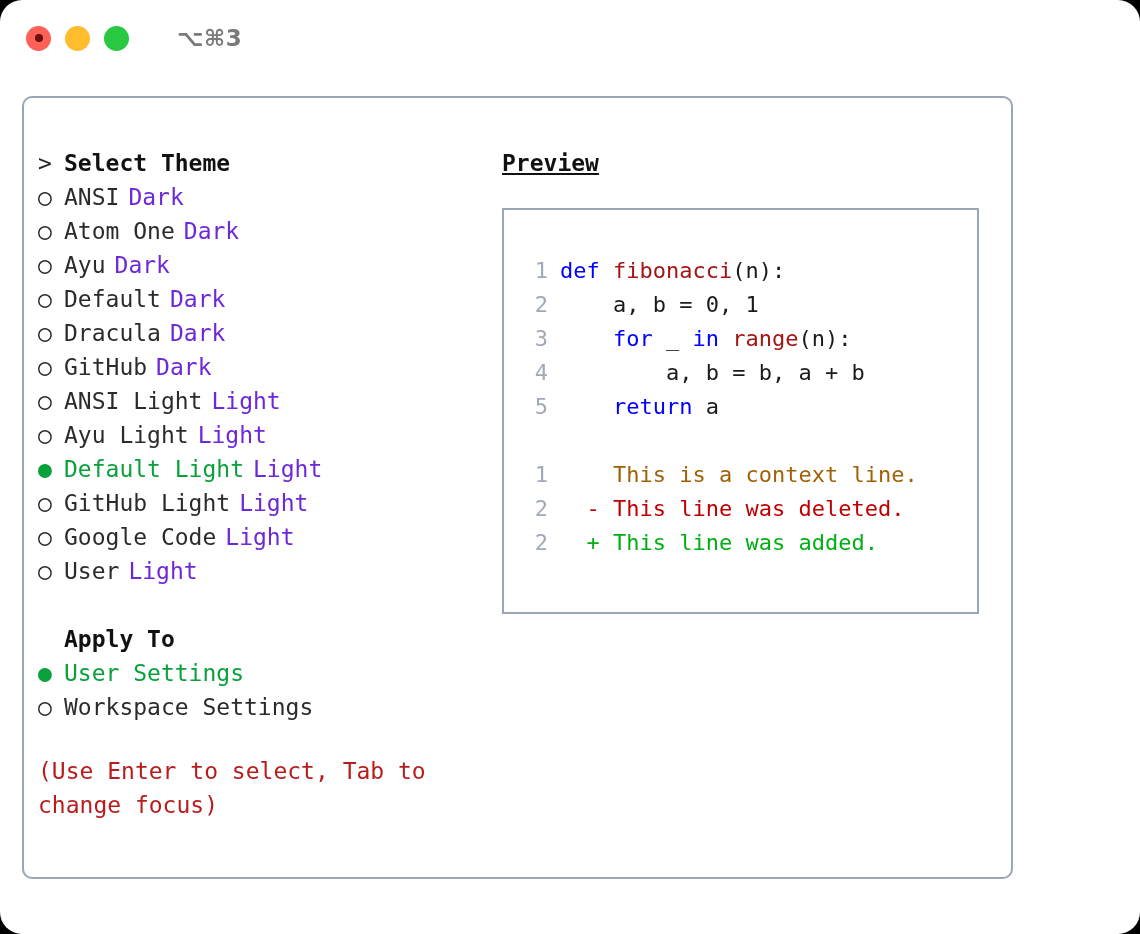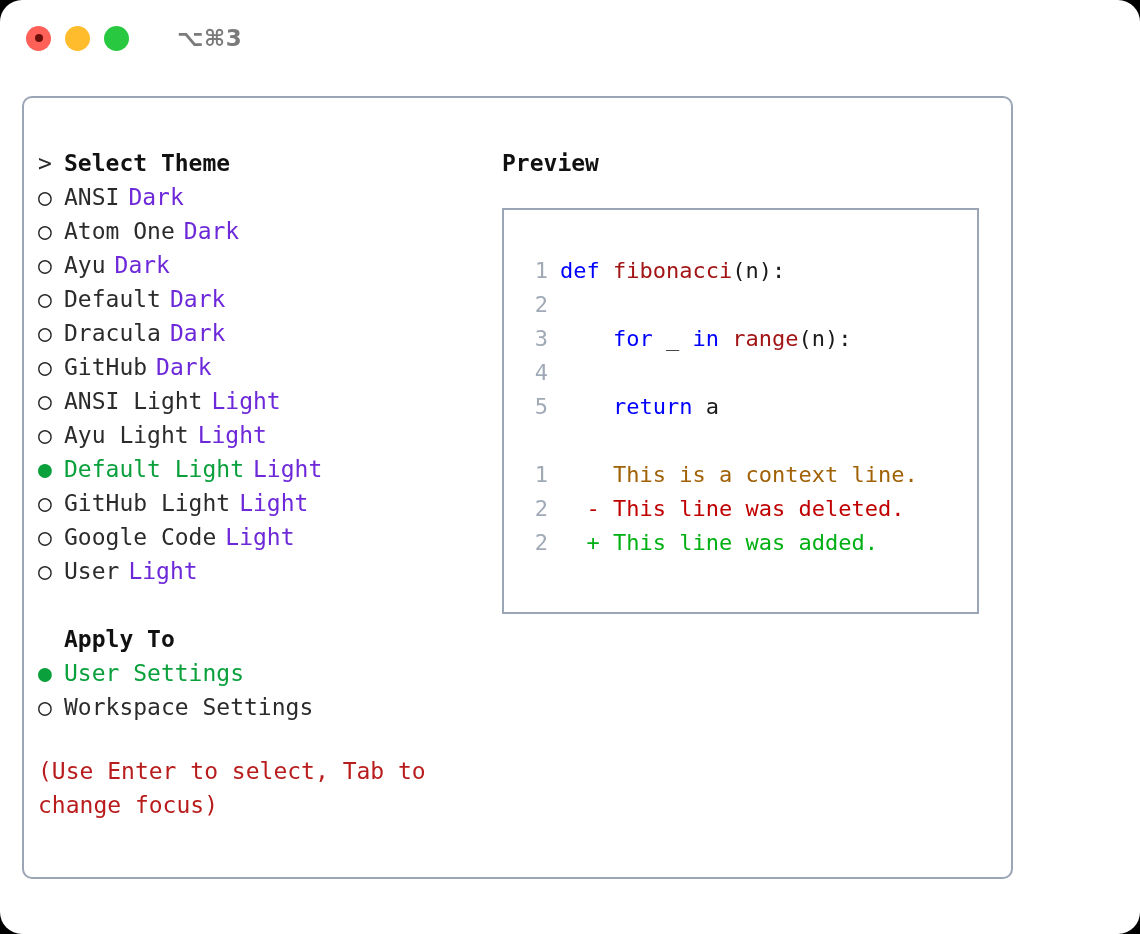--- a/index.html
+++ b/index.html
@@ -143,20 +143,21 @@
     position: absolute;
     left: 478px;
     top: 48px;
     width: 490px;
   }
   .preview-title {
     font-size: 23px;
     font-weight: 700;
     color: #111111;
     line-height: 34px;
+    text-decoration: underline;
   }
   .code-box {
     margin-top: 28px;
     width: 477px;
     height: 406px;
     border: 2px solid #9aa5b5;
     box-sizing: border-box;
     background: #ffffff;
     padding: 44px 0 0 16px;
   }
@@ -292,23 +293,23 @@
 
         <div class="hint">(Use Enter to select, Tab to change focus)</div>
       </div>
 
       <div class="right-col">
         <div class="preview-title">Preview</div>
 
         <div class="code-box">
           <div id="code-sample">
               <div class="code-line"><span class="ln">1</span><span class="tok-kw">def </span><span class="tok-fn">fibonacci</span><span class="tok-plain">(n):</span></div>
-              <div class="code-line"><span class="ln">2</span></div>
+              <div class="code-line"><span class="ln">2</span><span class="tok-plain">    a, b = 0, 1</span></div>
               <div class="code-line"><span class="ln">3</span><span class="tok-plain">    </span><span class="tok-kw">for</span><span class="tok-plain"> _ </span><span class="tok-kw">in</span><span class="tok-plain"> </span><span class="tok-fn">range</span><span class="tok-plain">(n):</span></div>
-              <div class="code-line"><span class="ln">4</span></div>
+              <div class="code-line"><span class="ln">4</span><span class="tok-plain">        a, b = b, a + b</span></div>
               <div class="code-line"><span class="ln">5</span><span class="tok-plain">    </span><span class="tok-kw">return</span><span class="tok-plain"> a</span></div>
             </div>
           <div class="code-gap"></div>
           <div id="diff-sample">
               <div class="code-line"><span class="ln">1</span><span class="diff-ctx">    </span><span class="diff-ctx">This is a context line.</span></div>
               <div class="code-line"><span class="ln">2</span><span class="diff-del">  - </span><span class="diff-del">This line was deleted.</span></div>
               <div class="code-line"><span class="ln">2</span><span class="diff-add">  + </span><span class="diff-add">This line was added.</span></div>
             </div>
         </div>
       </div>

